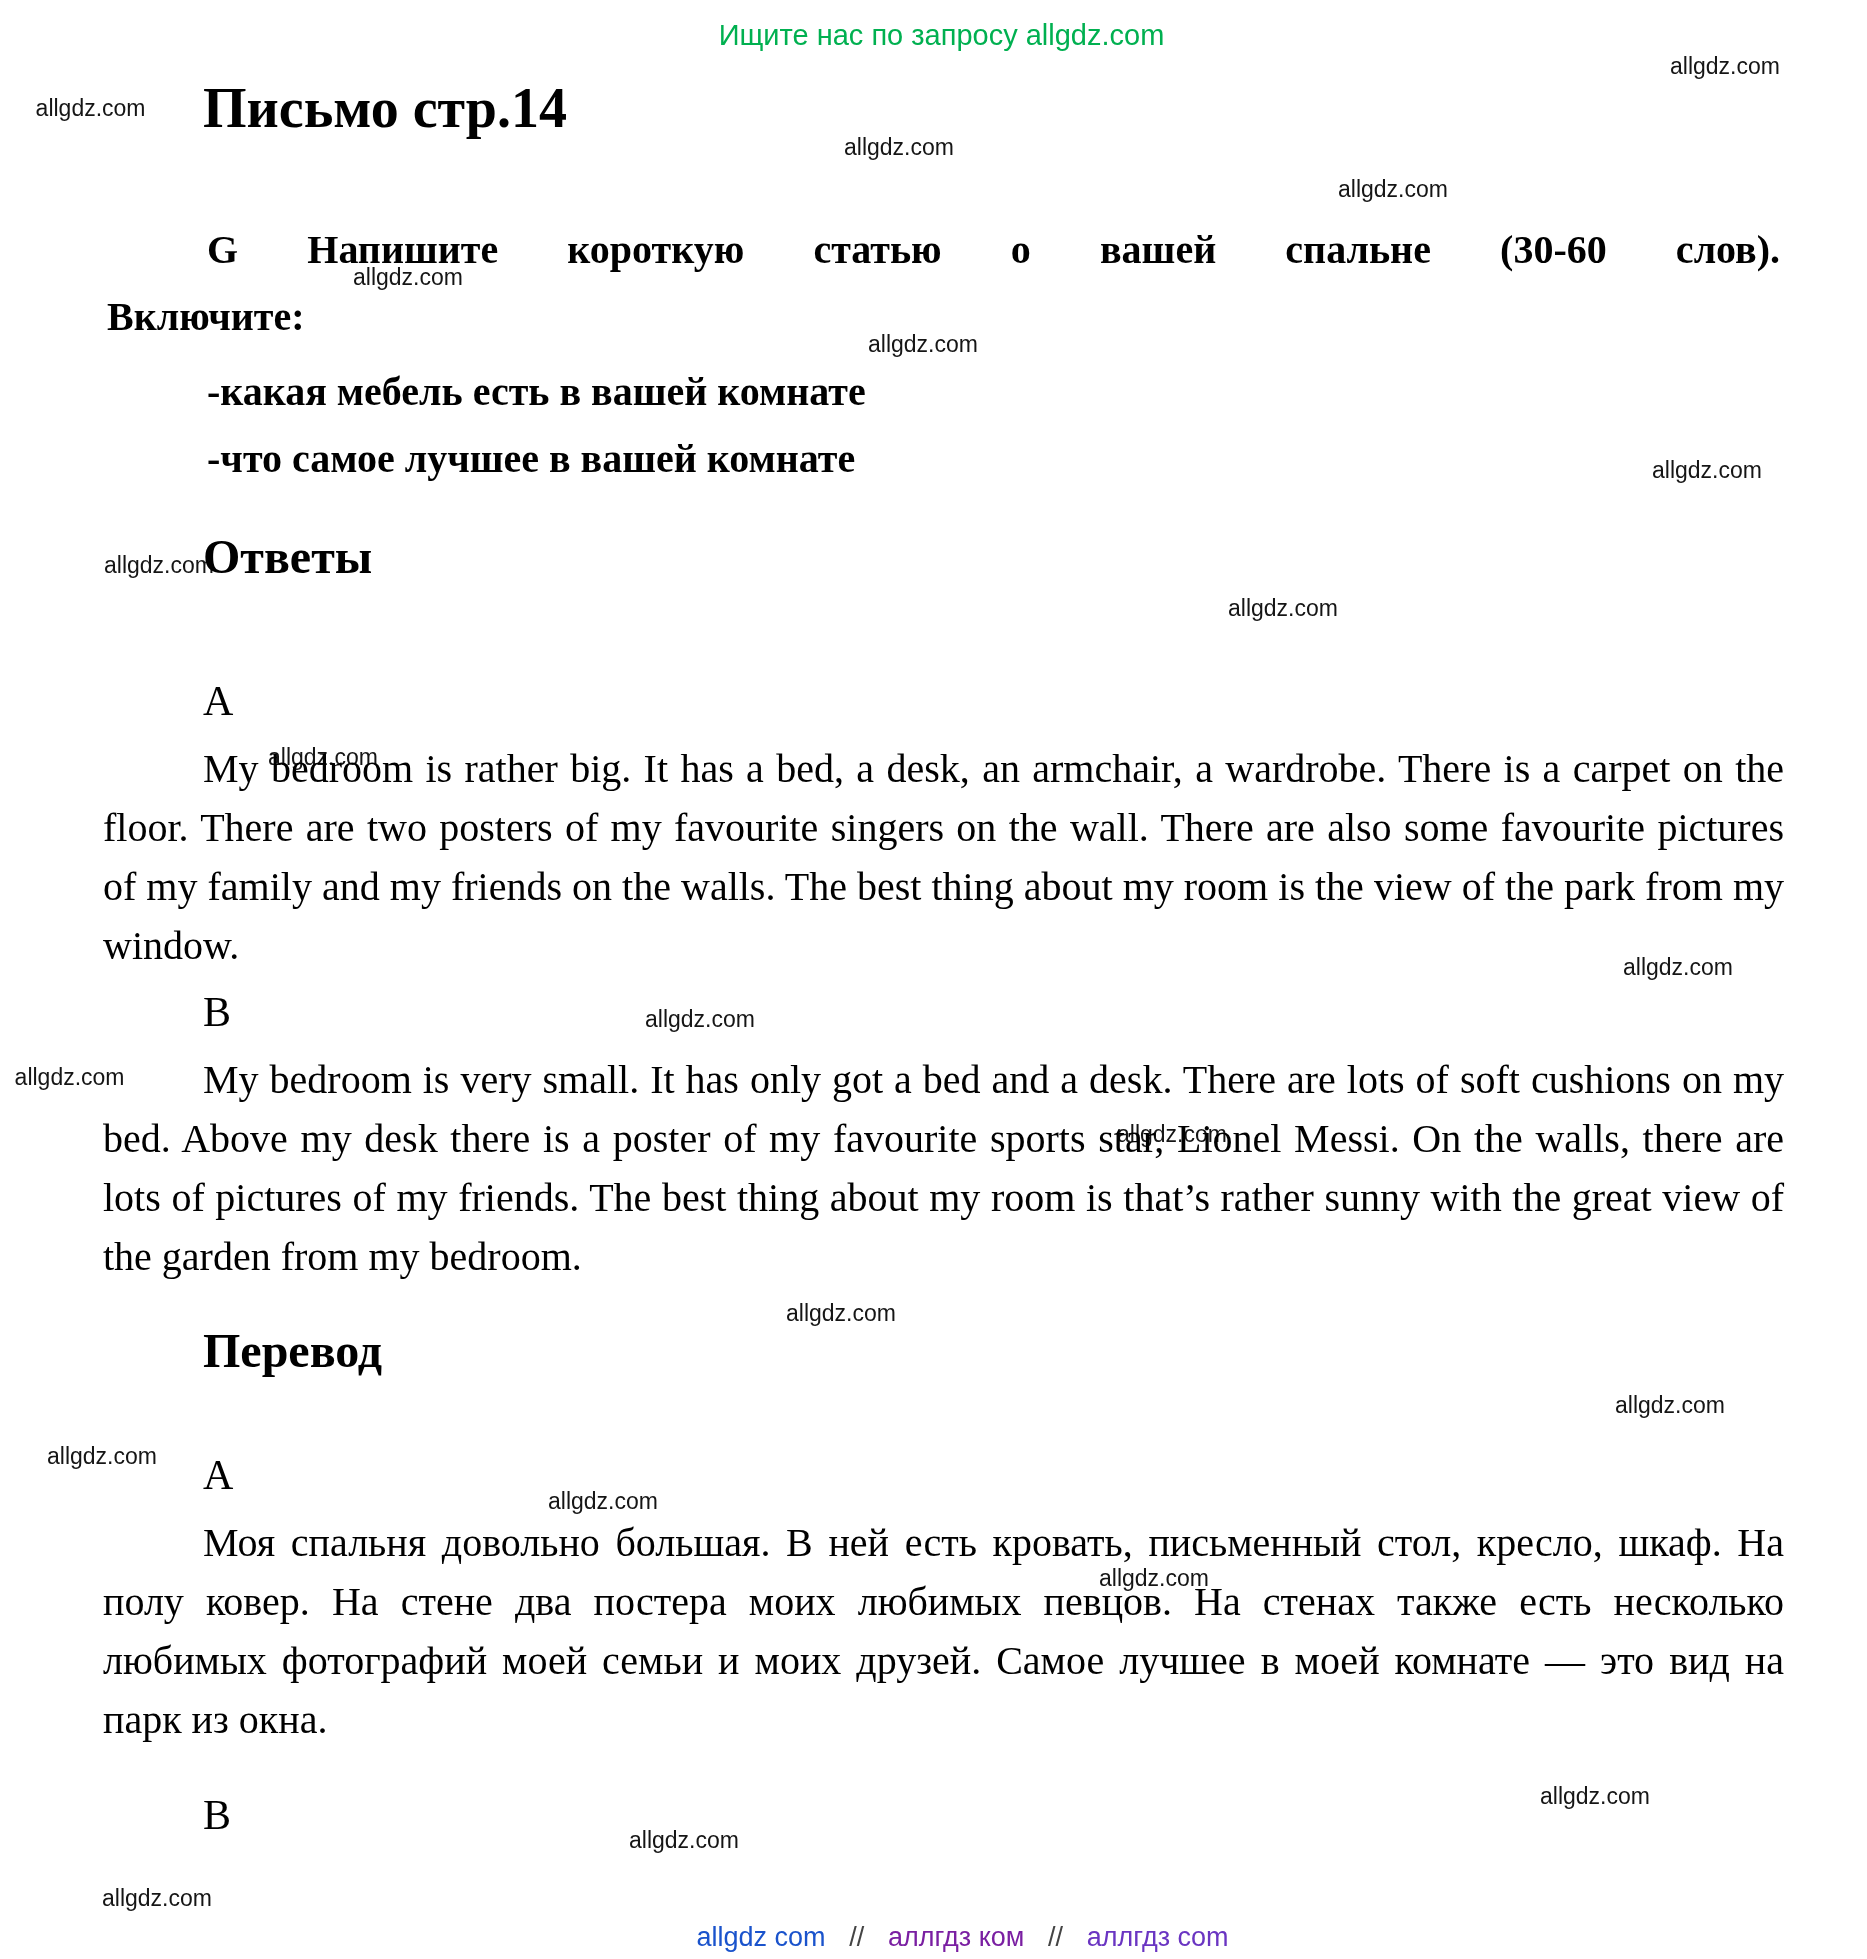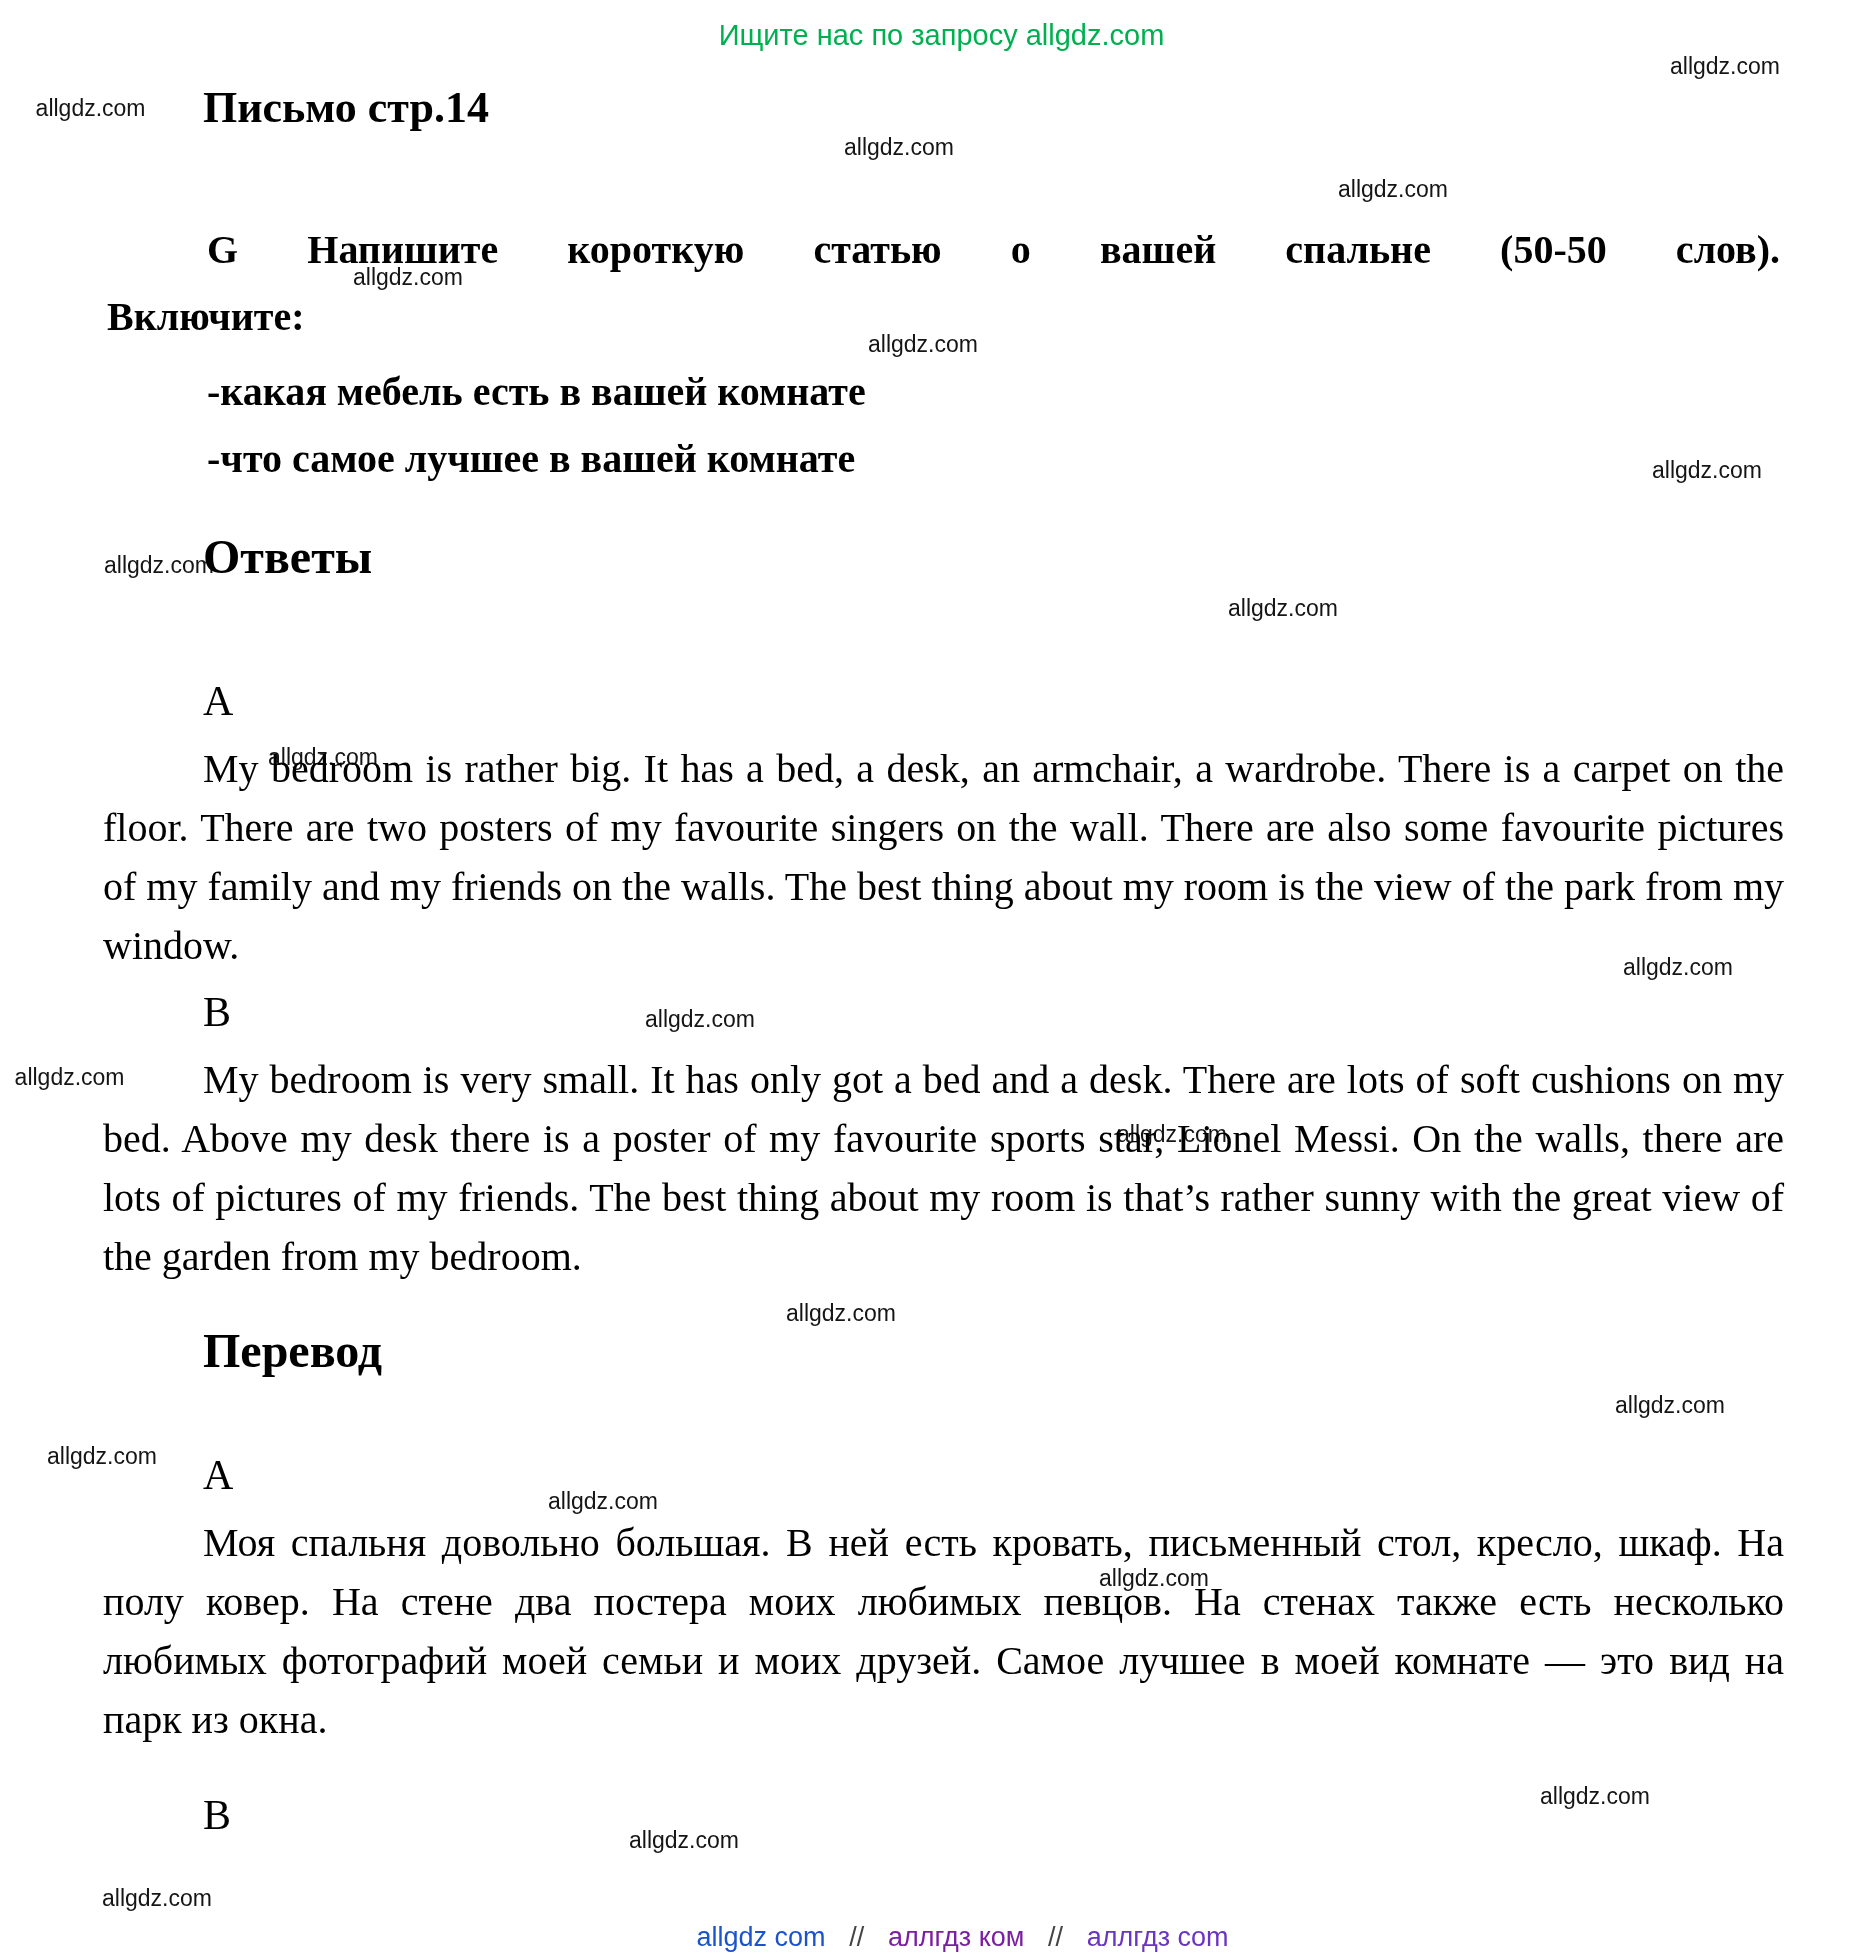--- a/index.html
+++ b/index.html
@@ -43,21 +43,21 @@
   .content {
     position: absolute;
     top: 66px;
     left: 87px;
     width: 1697px;
     font-size: 40px;
     line-height: 59px;
     color: #000000;
   }
   .title {
-    font-size: 44px;
+    font-size: 56px;
     line-height: 52px;
     font-weight: 700;
     margin-left: 100px;
     margin-bottom: 74px;
   }
   .task { font-weight: 700; }
   .task-line1 {
     display: block;
     text-align: justify;
     text-align-last: justify;
@@ -129,21 +129,21 @@
   <span class="wm" style="left:1087px;top:1553px">allgdz.com</span>
   <span class="wm" style="left:1528px;top:1771px">allgdz.com</span>
   <span class="wm" style="left:617px;top:1815px">allgdz.com</span>
   <span class="wm" style="left:90px;top:1873px">allgdz.com</span>
 
   <div class="content">
 
     <h1 class="title">Письмо стр.14</h1>
 
     <div class="task">
-      <span class="task-line1">G Напишите короткую статью о вашей спальне (50-50 слов).</span>
+      <span class="task-line1">G Напишите короткую статью о вашей спальне (30-60 слов).</span>
       <span class="task-line2">Включите:</span>
     </div>
 
     <div class="bullets">
       <div class="bullet">-какая мебель есть в вашей комнате</div>
       <div class="bullet">-что самое лучшее в вашей комнате</div>
     </div>
 
     <h2 class="section">Ответы</h2>
 

